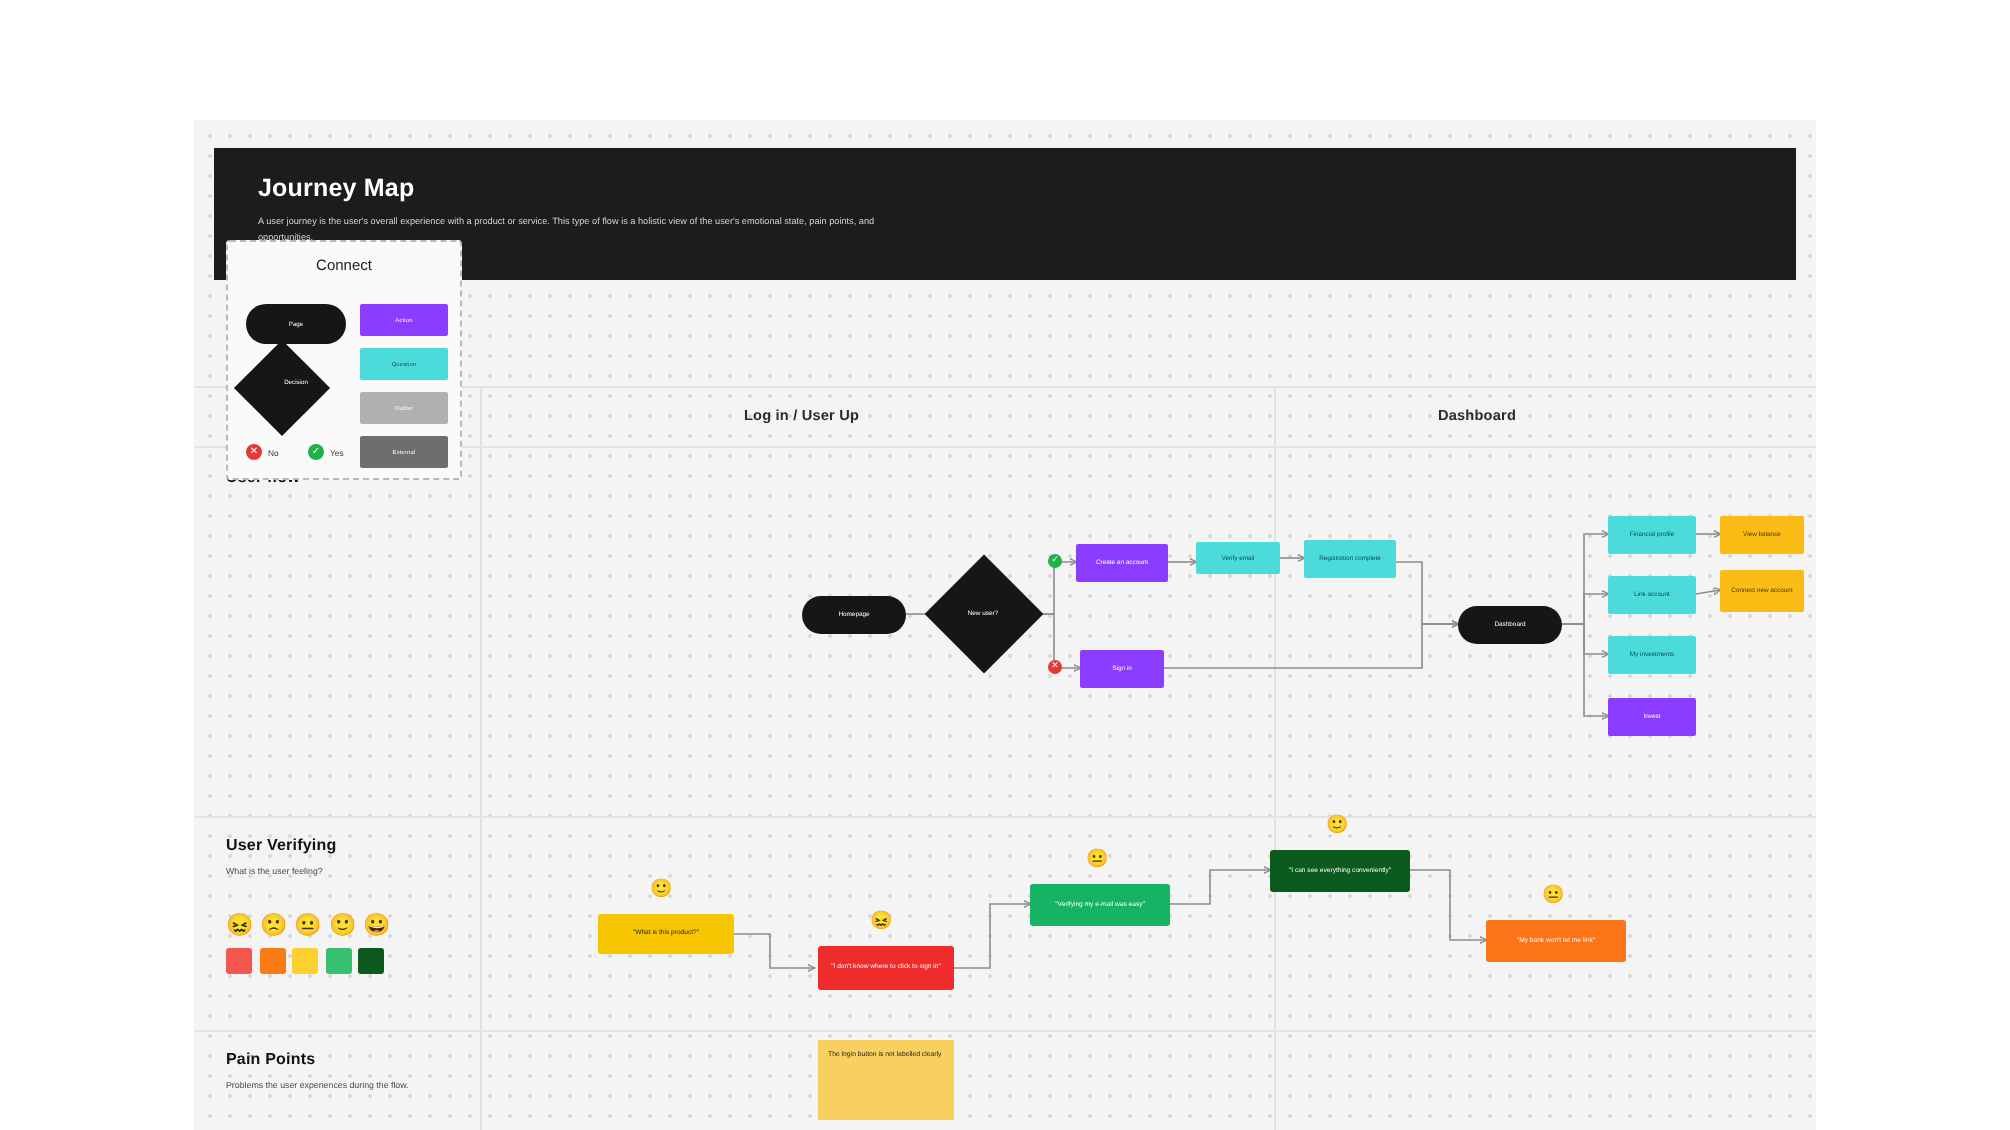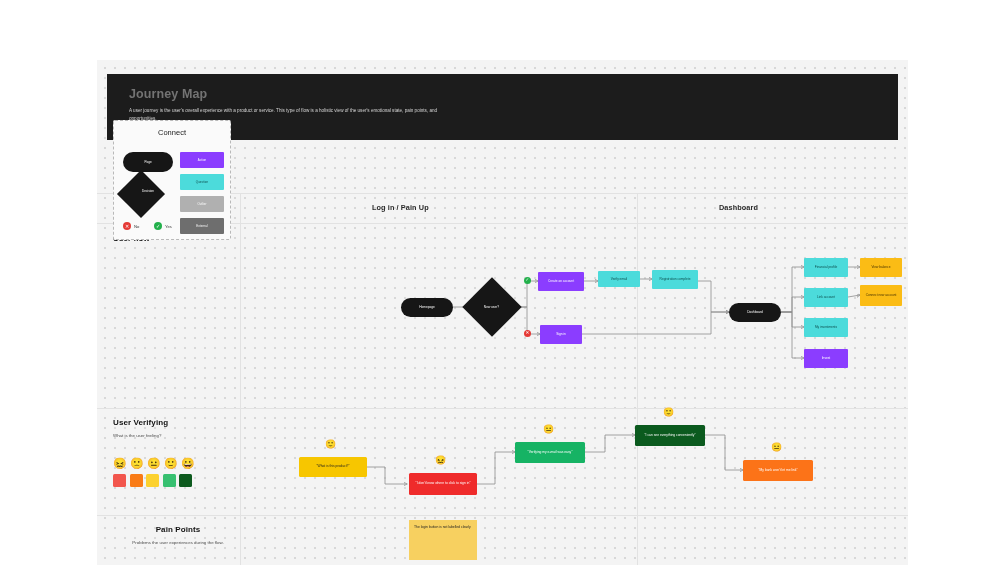--- a/index.html
+++ b/index.html
@@ -24,21 +24,21 @@
 
   
   .banner {
     position: absolute;
     left: 10px; top: 14px;
     width: 791px; height: 66px;
     background: #1c1c1c;
     padding: 13px 22px;
   }
   .banner-title {
-    color: #737373;
+    color: #ffffff;
     font-size: 12.5px;
     font-weight: bold;
     letter-spacing: 0.1px;
     margin-bottom: 6px;
   }
   .banner-desc {
     color: #d5d5d5;
     font-size: 4.6px;
     line-height: 1.85;
     max-width: 330px;
@@ -164,37 +164,37 @@
     <div class="banner-desc">A user journey is the user's overall experience with a product or service. This type of flow is a holistic view of the user's emotional state, pain points, and opportunities.</div>
   </div>
 
   <div class="vline" style="left:143px;"></div>
   <div class="vline" style="left:540px;"></div>
   <div class="hline" style="top:133px;"></div>
   <div class="hline" style="top:163px;"></div>
   <div class="hline" style="top:348px;"></div>
   <div class="hline" style="top:455px;"></div>
 
-  <div class="col-head" style="left:275px; top:143px;">Log in / Pain Up</div>
+  <div class="col-head" style="left:275px; top:143px;">Log in / User Up</div>
   <div class="col-head" style="left:622px; top:143px;">Dashboard</div>
 
   <div class="sidebar" style="top:143px;">
     <div class="sb-title">Process step</div>
   </div>
 
   <div class="sidebar" style="top:174px;">
     <div class="sb-title">User flow</div>
   </div>
 
   <div class="sidebar" style="top:358px;">
     <div class="sb-title">User Verifying</div>
     <div class="sb-sub">What is the user feeling?</div>
   </div>
 
-  <div class="sidebar" style="top:465px;text-align:center;">
+  <div class="sidebar" style="top:465px;">
     <div class="sb-title">Pain Points</div>
     <div class="sb-sub">Problems the user experiences during the flow.</div>
   </div>
 
   <div class="legend-box">
     <div class="legend-title">Connect</div>
 
     <div class="lg-page">
       <span class="dark-text">Page</span>
     </div>

